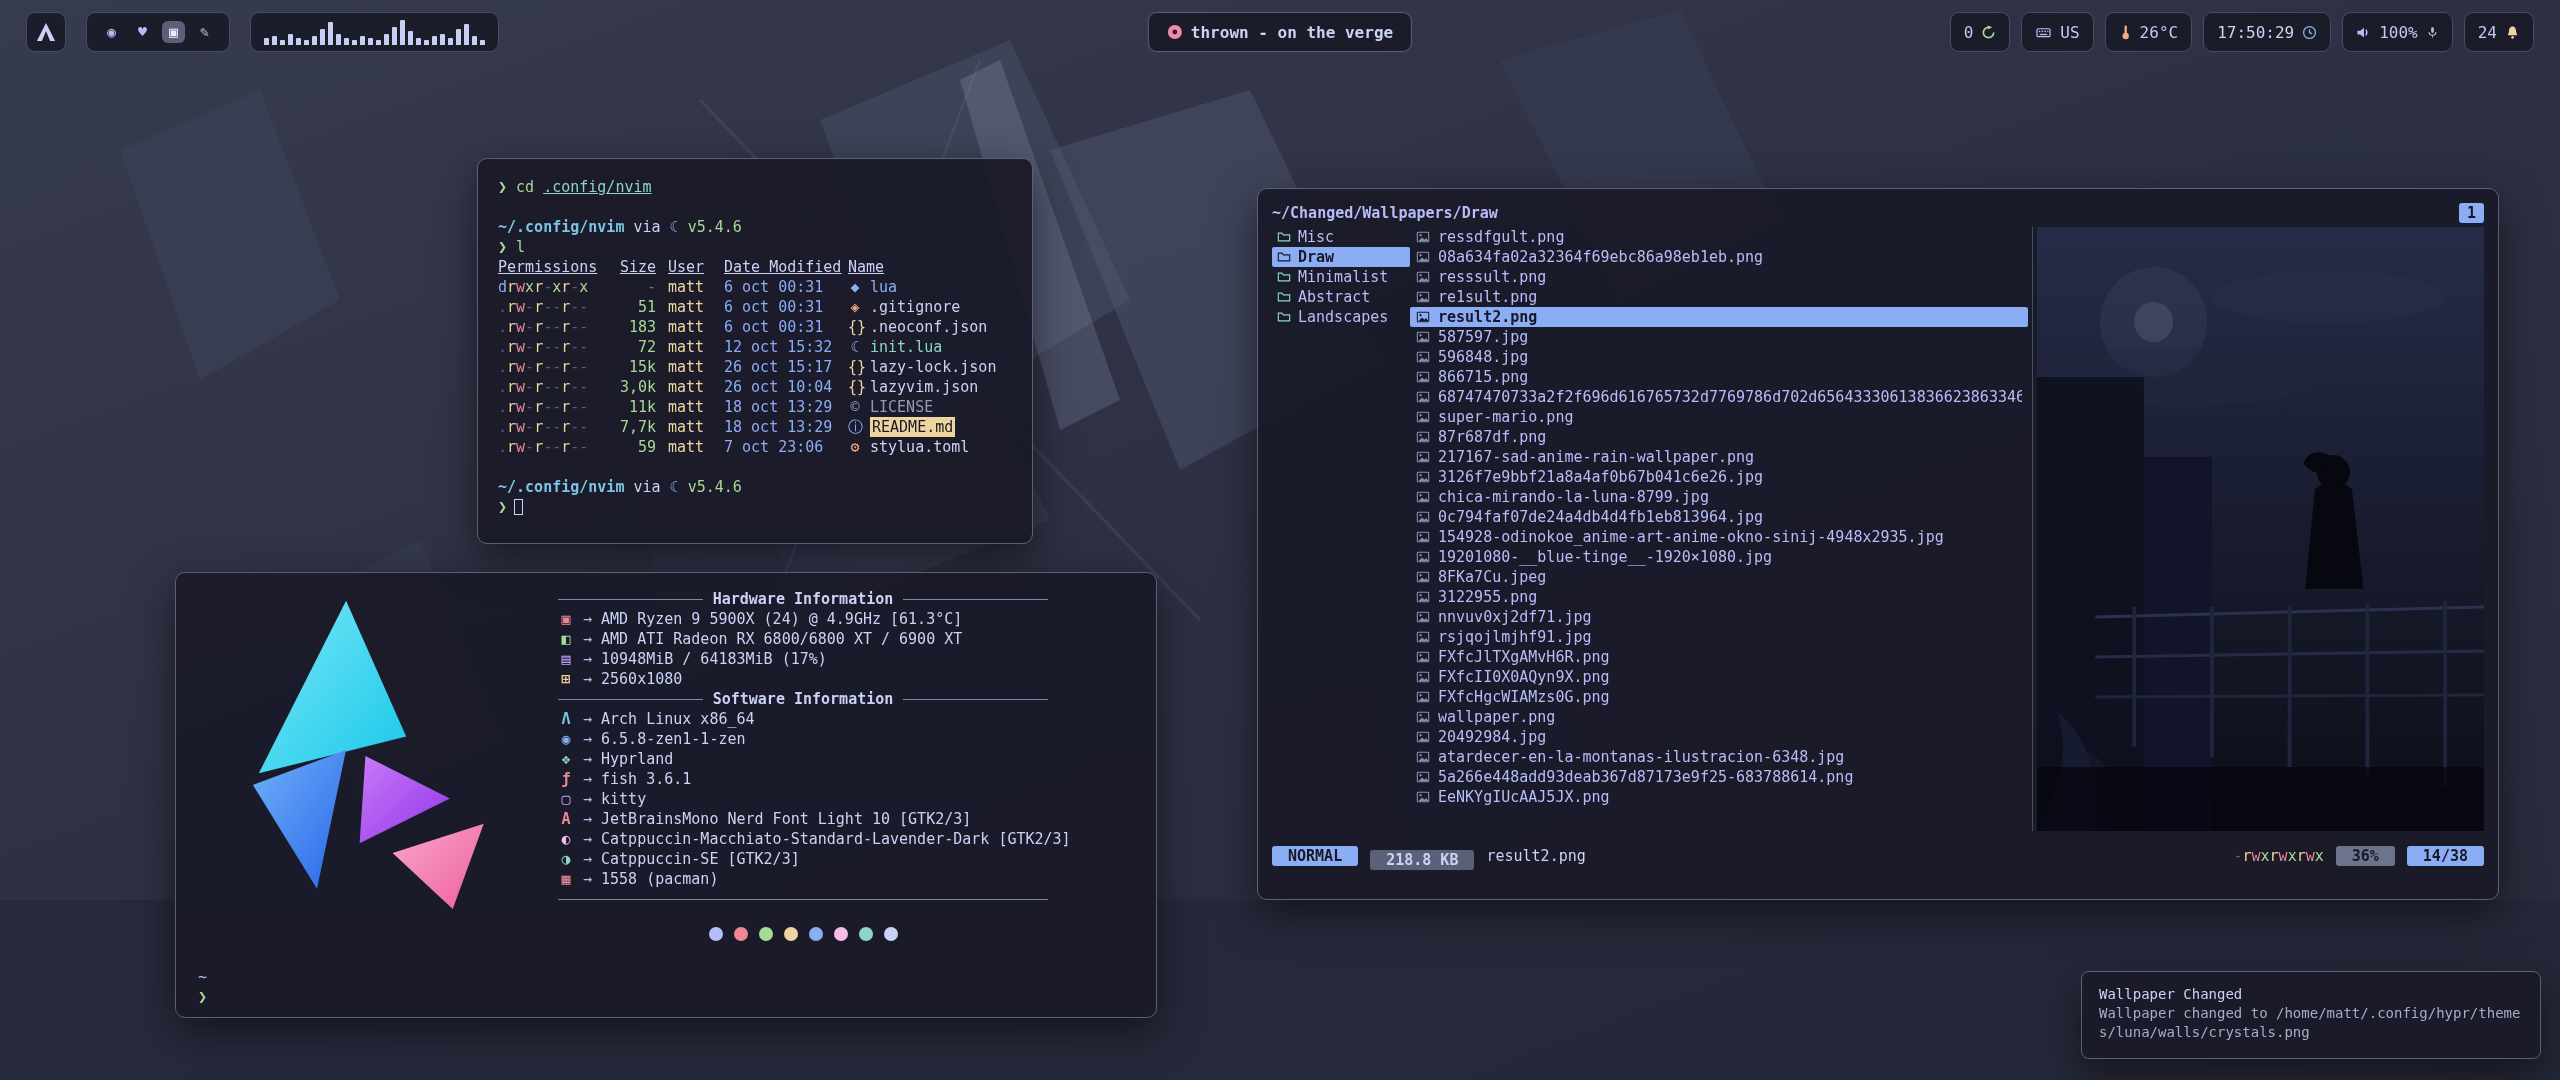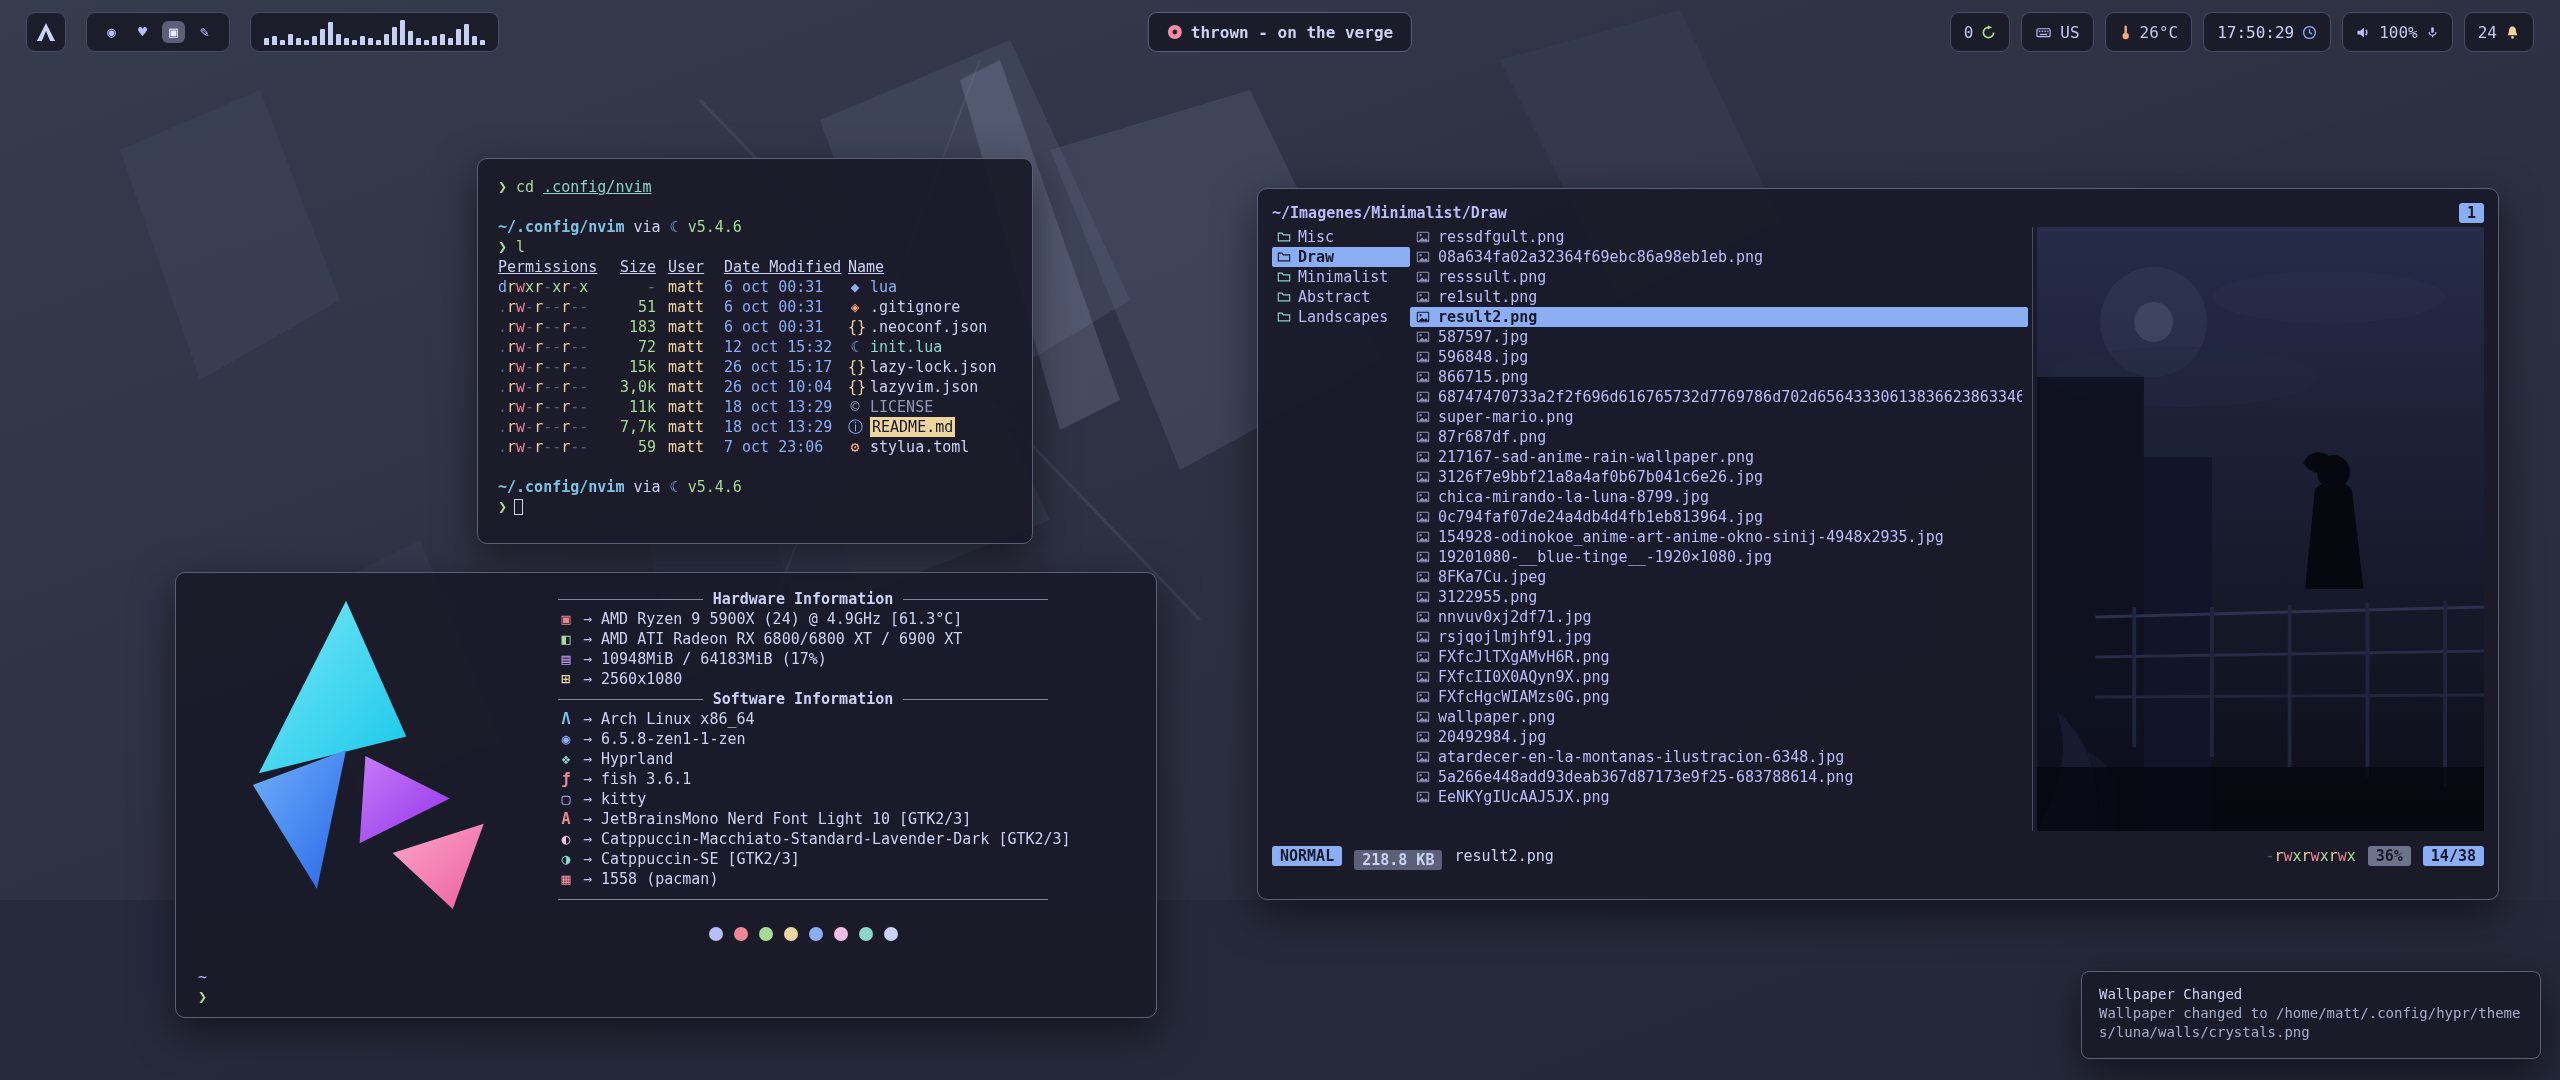--- a/index.html
+++ b/index.html
@@ -93,21 +93,21 @@
   .file-row { display:flex; align-items:center; gap:8px; height:20px; padding:0 6px;
               color:#b7bdf8; white-space:nowrap; overflow:hidden; }
   .file-row svg { color:#8a91b4; flex:none; }
   .file-row.selected { background:#8aadf4; color:#181926; font-weight:bold; border-radius:2px; }
   .file-row.selected svg { color:#181926; }
   .file-name { overflow:hidden; }
   .fm-divider { width:1px; background:#494d64; margin:0 4px; flex:none; }
   .fm-preview { flex:1; overflow:hidden; background:#10121e; }
   .fm-preview svg { display:block; }
   .fm-status { display:flex; align-items:center; gap:12px; height:26px; margin-top:12px; }
-  .badge { padding:1px 8px; border-radius:3px; font-weight:bold;text-align:center; }
+  .badge { padding:1px 16px; border-radius:3px; font-weight:bold;text-align:center; }
   .b-mode { background:#8aadf4; color:#181926; }
   .b-size { background:#5b6078; color:#cad3f5;margin-top:8px; }
   .s-file { color:#cad3f5; }
   .s-right { margin-left:auto; display:flex; align-items:center; gap:12px; }
   .b-scroll { background:#6e738d; color:#181926; }
   .b-pos { background:#8aadf4; color:#181926; }
 
   
   .notif { left:2081px; top:971px; width:460px; min-height:88px; padding:13px 17px;
            font-size:14px; line-height:19px; border-radius:8px; }
@@ -491,21 +491,21 @@
       </div>
     </div>
     <div class="fetch-prompt">
       <div class="fp-tilde">~</div>
       <div class="p-sym">❯</div>
     </div>
   </div>
 
   <div class="window fm">
     <div class="fm-header">
-      <span class="fm-path">~/Imagenes/Minimalist/Draw</span>
+      <span class="fm-path">~/Changed/Wallpapers/Draw</span>
       <span class="fm-tab">1</span>
     </div>
     <div class="fm-body">
       <div class="fm-side">
           <div class="dir-row">
     <svg width="14" height="14" viewBox="0 0 16 16">
       <path d="M1.5 3.5 h4.2 l1.6 2 h7.2 v7 h-13 z" fill="none" stroke="currentColor" stroke-width="1.3"></path>
     </svg>
     <span class="dir-name">Misc</span>
   </div>

